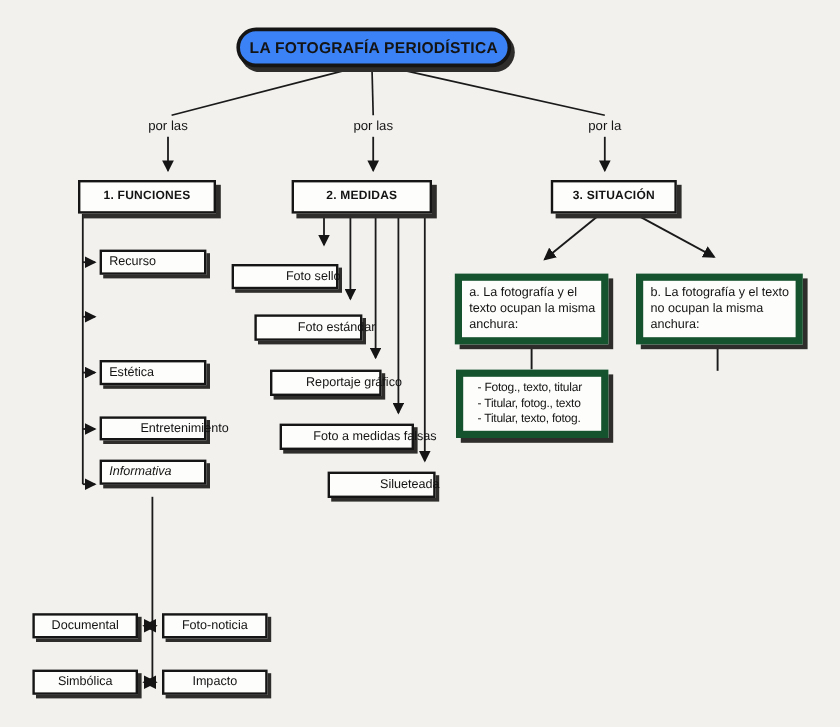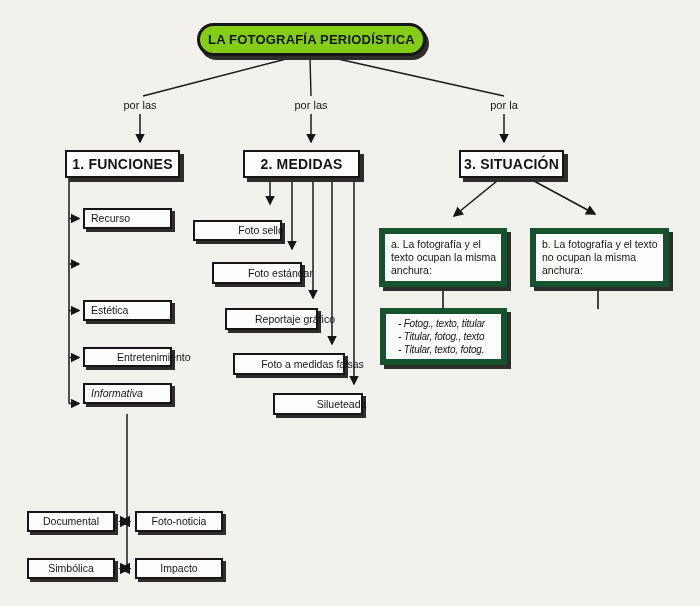--- a/index.html
+++ b/index.html
@@ -19,29 +19,29 @@
     background:#fdfdfb;
     border:2px solid #151515;
     box-shadow:3px 3px 0 #2e2d2b;
     box-sizing:border-box;
     display:flex; align-items:center;
     white-space:nowrap;
     font-size:10.5px;
     line-height:1;
   }
   .hdr {
-    font-weight:bold; font-size:14px;
+    font-weight:bold; font-size:10px;
     justify-content:center;
     box-shadow:4px 4px 0 #2e2d2b;
     letter-spacing:.2px;
   }
   .pill {
     position:absolute;
     left:197px; top:23px; width:229px; height:33px;
-    background:#84cc16;
+    background:#3b82f6;
     border:3px solid #151515;
     border-radius:17px;
     box-shadow:3px 4px 0 #2e2d2b;
     box-sizing:border-box;
     display:flex; align-items:center; justify-content:center;
     font-weight:bold; font-size:13px; letter-spacing:.2px;
     white-space:nowrap;
   }
   .n-funciones { left:65px;  top:150px; width:115px; height:28px; }
   .n-medidas   { left:243px; top:150px; width:117px; height:28px; }
@@ -79,21 +79,21 @@
   .txtbox .tline { line-height:13px; white-space:nowrap; }
   .n-boxa  { left:379px; top:228px; width:128px; min-height:45px; }
   .n-boxb  { left:530px; top:228px; width:139px; min-height:45px; }
   .n-boxa2 { left:380px; top:308px; width:127px; min-height:44px; padding-top:3px; padding-bottom:3px; }
   .n-boxb2 { left:528px; top:309px; width:141px; min-height:71px; padding-top:3px; padding-bottom:3px; }
   .bullet {
     font-size:10px; line-height:13px; letter-spacing:-.2px;
     padding-left:12px; text-indent:-6px;
     white-space:normal;
   }
-  .n-boxa2 .bullet { white-space:nowrap;font-style:italic; }
+  .n-boxa2 .bullet { white-space:nowrap; }
 
   .clabel {
     position:absolute;
     font-size:11px;
     text-align:center;
     white-space:nowrap;
   }
   .lbl-left   { left:115px; top:99px;  width:50px; }
   .lbl-center { left:286px; top:99px;  width:50px; }
   .lbl-right  { left:480px; top:99px;  width:48px; }

